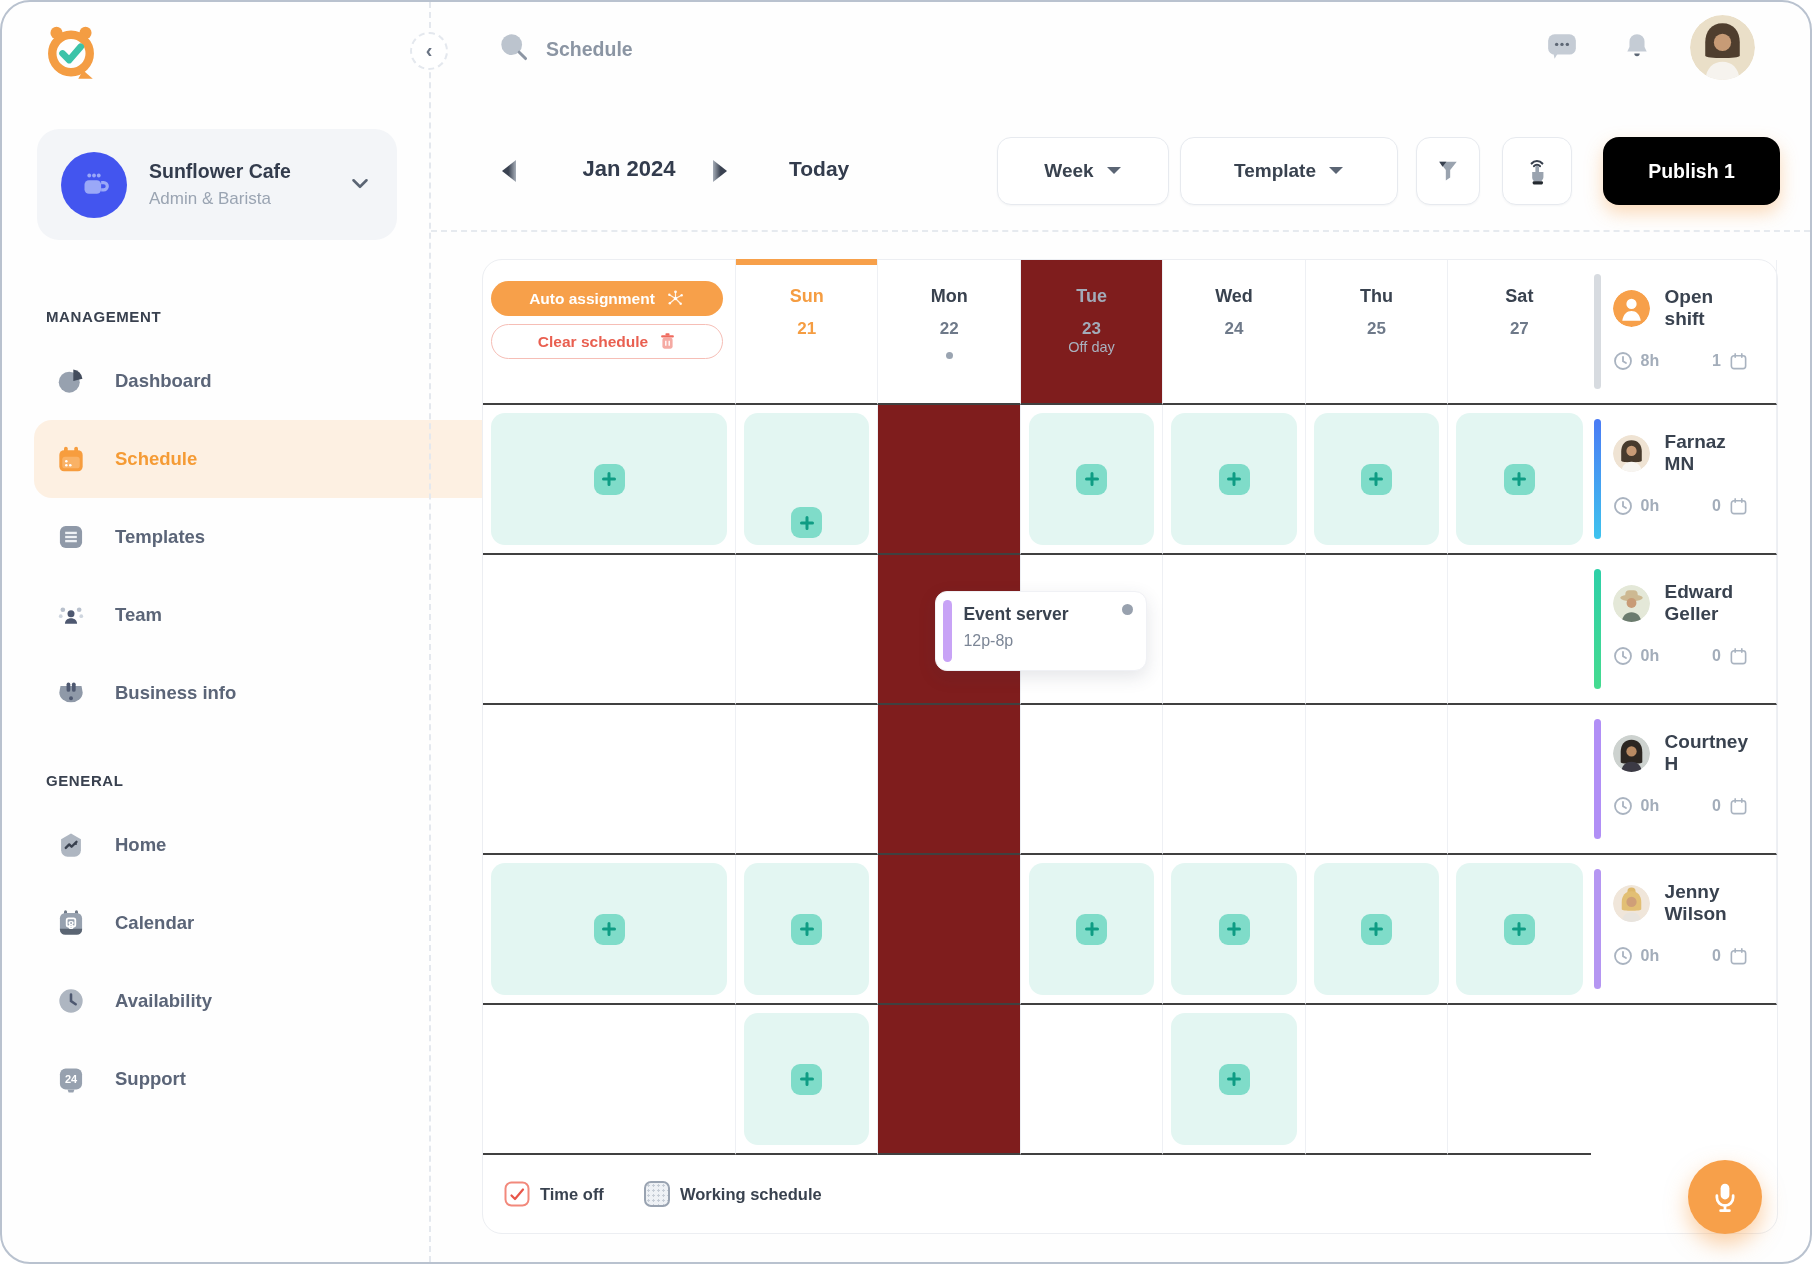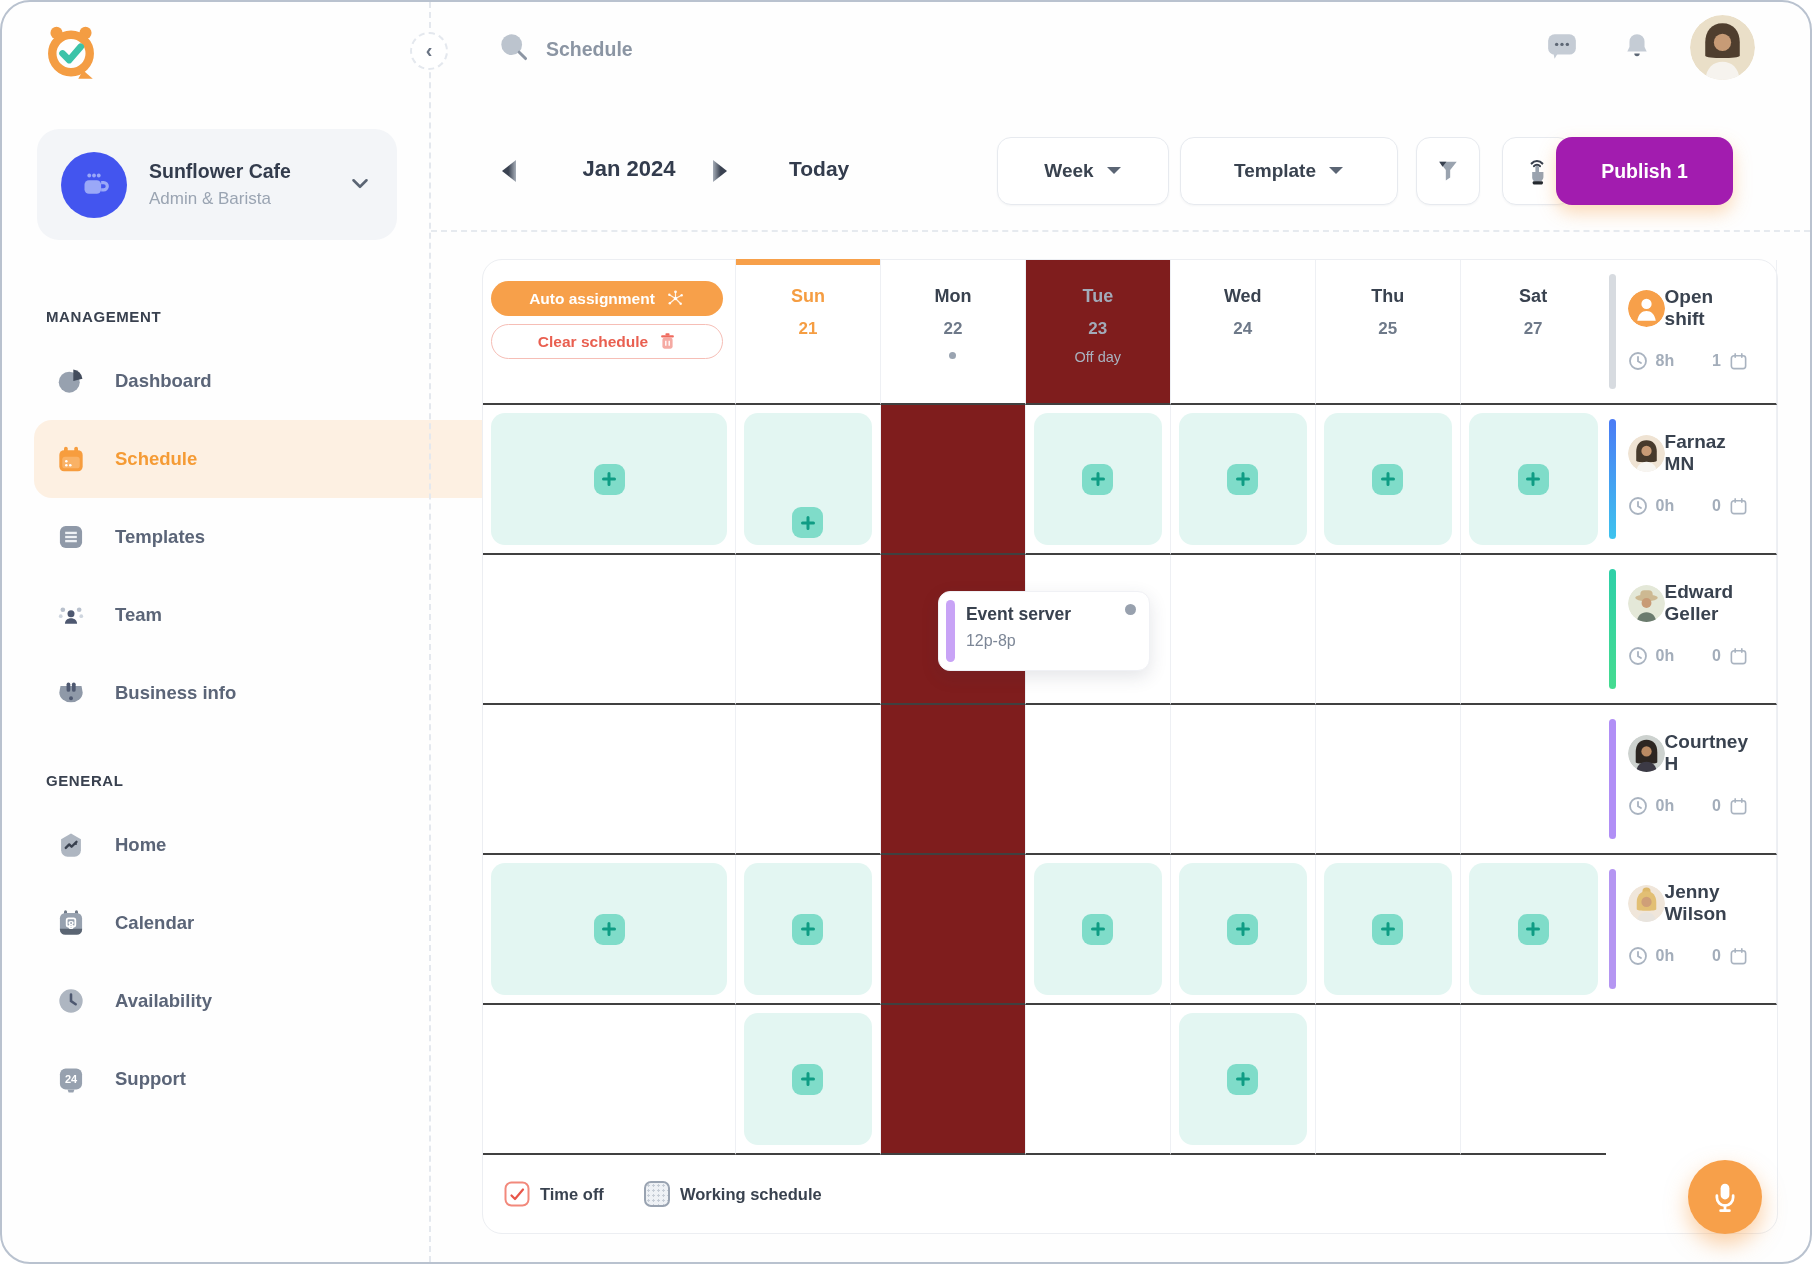--- a/index.html
+++ b/index.html
@@ -52,22 +52,22 @@
   .tb-period{position:absolute;left:552px;top:154px;width:150px;text-align:center;
     font-size:22px;font-weight:800;color:#333c4d;}
   .tb-today{position:absolute;left:787px;top:155px;font-size:21px;font-weight:800;color:#333c4d;}
   .tb-btn{position:absolute;top:135px;height:68px;background:#fff;border:1.5px solid #e7eaef;
     border-radius:14px;box-sizing:border-box;display:flex;align-items:center;justify-content:center;
     gap:12px;font-size:19px;font-weight:800;color:#39424f;box-shadow:0 1px 2px rgba(60,70,90,.05);}
   .tb-week{left:995px;width:172px;}
   .tb-template{left:1178px;width:218px;}
   .tb-filter{left:1414px;width:64px;}
   .tb-tap{left:1500px;width:70px;}
-  .tb-publish{position:absolute;left:1554px;top:135px;width:177px;height:68px;border:none;
-    border-radius:16px;background:#a21caf;color:#fff;font-size:19.5px;font-weight:800;
+  .tb-publish{position:absolute;left:1601px;top:135px;width:177px;height:68px;border:none;
+    border-radius:16px;background:#000000;color:#fff;font-size:19.5px;font-weight:800;
     display:flex;align-items:center;justify-content:center;
     box-shadow:0 8px 18px rgba(247,160,74,.38);font-family:inherit;}
 
   
   .board{position:absolute;left:480px;top:257px;width:1296px;height:975px;background:#fff;
     border:1px solid #eceef2;border-radius:20px;box-sizing:border-box;
     display:grid;grid-template-columns:253px repeat(7,1fr);
     grid-template-rows:145px repeat(5,150px) 78px;}
   .gcell{position:relative;border-right:1px solid #eef0f4;border-bottom:2px solid #404040;}
   .gcell.last-col{border-right:none;}
@@ -79,25 +79,25 @@
   .btn-clear{height:35px;border-radius:18px;background:#fff;border:1.5px solid #f6beb6;color:#e95f50;
     font-weight:700;font-size:15.5px;display:flex;align-items:center;justify-content:center;gap:11px;box-sizing:border-box;font-family:inherit;}
 
   .day-head{display:flex;flex-direction:column;align-items:center;padding-top:26px;}
   .day-name{font-size:18px;font-weight:700;color:#39424f;}
   .day-date{margin-top:12px;font-size:17px;font-weight:600;color:#6e7989;}
   .day-head.active .day-name,.day-head.active .day-date{color:#f59d42;}
   .day-head.off .day-name,.day-head.off .day-date{color:#a2abb9;}
   .active-bar{position:absolute;top:-1px;left:0;right:0;height:6px;background:#f7a04a;}
   .status-dot{width:7px;height:7px;border-radius:50%;background:#9aa4b1;margin-top:13px;}
-  .off-note{margin-top:10px;font-size:14.5px;color:#a9b2bf;}
+  .off-note{font-size:14.5px;color:#a9b2bf;}
 
   .member-cell{padding:26px 28px 0 22px;box-sizing:border-box;}
   .row-bar{position:absolute;left:3px;top:14px;bottom:14px;width:7px;border-radius:4px;}
-  .member-top{display:flex;align-items:center;gap:0;}
+  .member-top{display:flex;align-items:center;gap:15px;}
   .avatar{width:37px;height:37px;border-radius:50%;overflow:hidden;flex:none;}
   .member-name{font-size:19px;font-weight:700;color:#39424f;}
   .member-stats{margin-top:21px;display:flex;align-items:center;color:#a3adba;font-size:16px;font-weight:600;}
   .stat-hours{margin-left:8px;}
   .sp{flex:1;}
   .stat-count{margin-right:8px;}
 
   .cell-fill{position:absolute;inset:8px;background:#e3f6f2;border-radius:14px;
     display:flex;align-items:center;justify-content:center;}
   .cell-fill.low{align-items:flex-end;padding-bottom:7px;box-sizing:border-box;}

